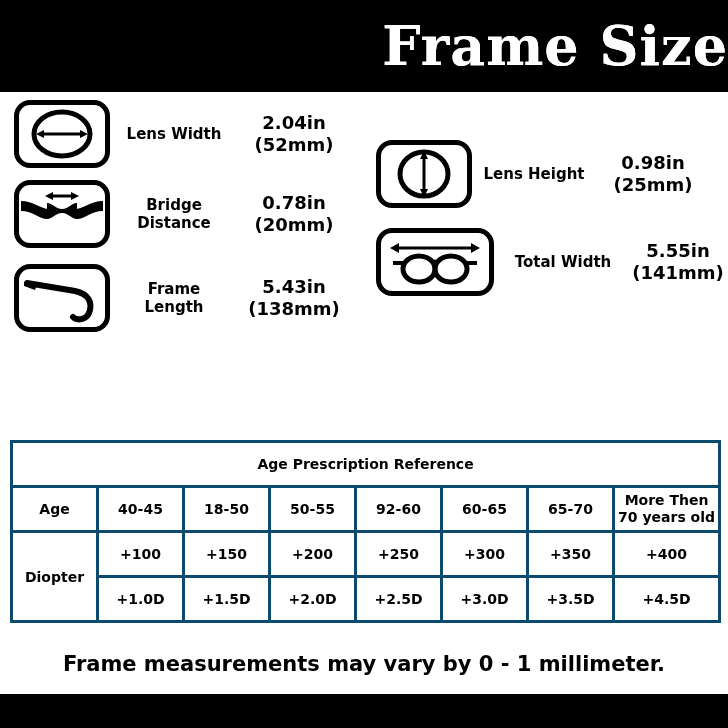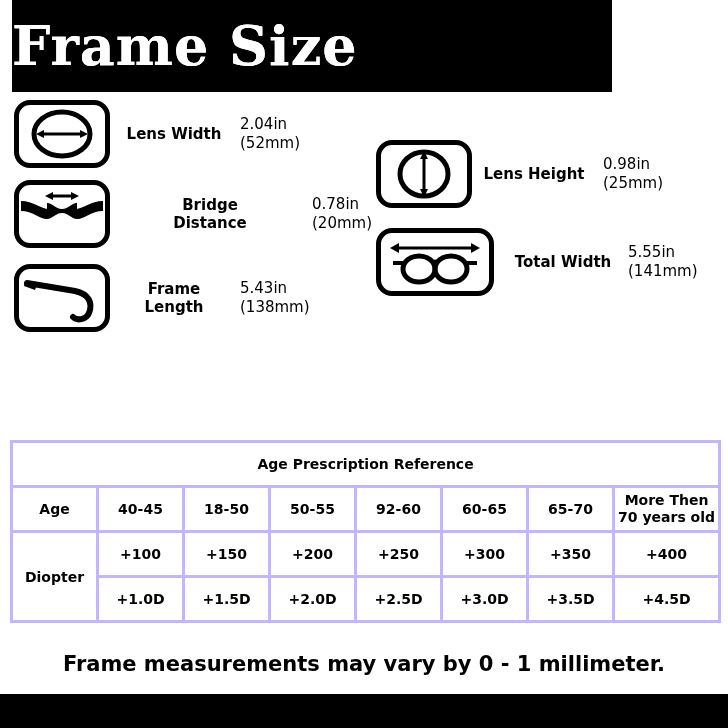--- a/index.html
+++ b/index.html
@@ -11,27 +11,26 @@
     width: 728px;
     height: 728px;
     font-family: "DejaVu Sans", sans-serif;
     color: #000000;
     overflow: hidden;
     position: relative;
   }
 
   
   .header-band {
-    width: 600px;
+    width: 728px;
     height: 92px;
     background: #000000;
     display: flex;
     align-items: center;
-    justify-content: flex-start;
-    margin-left: 12px;
+    justify-content: flex-end;
   }
   .header-title {
     font-family: "DejaVu Serif", serif;
     font-weight: 700;
     font-size: 54px;
     letter-spacing: 1px;
     color: #ffffff;
     line-height: 1;
     text-shadow:
       0 0 0 #ffffff;
@@ -71,30 +70,30 @@
   }
 
   .spec-label {
     font-weight: 700;
     font-size: 15px;
     line-height: 1.2;
     text-align: center;
     flex: 0 0 auto;
   }
   .spec-value {
-    font-weight: 400;
-    font-size: 15px;
+    font-weight: 700;
+    font-size: 18px;
     line-height: 1.25;
-    text-align: left;
+    text-align: center;
     flex: 0 0 auto;
   }
 
   
   #row-lens-width  { left: 14px;  top: 8px; }
-  #row-bridge      { left: 14px;  top: 88px; gap: 36px; }
+  #row-bridge      { left: 14px;  top: 88px; }
   #row-temple      { left: 14px;  top: 172px; }
 
   
   #row-lens-height { left: 376px; top: 48px; }
   #row-total-width { left: 376px; top: 136px; }
 
   .lbl-lens-width  { width: 96px;  margin-left: 16px; }
   .val-lens-width  { width: 108px; margin-left: 18px; }
 
   .lbl-bridge      { width: 96px;  margin-left: 16px; }
@@ -115,21 +114,21 @@
     left: 10px;
     top: 440px;
     width: 708px;
   }
   table.ref-table {
     border-collapse: collapse;
     width: 708px;
     table-layout: fixed;
   }
   table.ref-table td {
-    border: 3px solid #c4b5fd;
+    border: 3px solid #0c4a6e;
     text-align: center;
     vertical-align: middle;
     font-weight: 700;
     font-size: 14px;
     padding: 0;
     height: 42px;
   }
   td.table-title {
     font-size: 18px;
     height: 38px;

